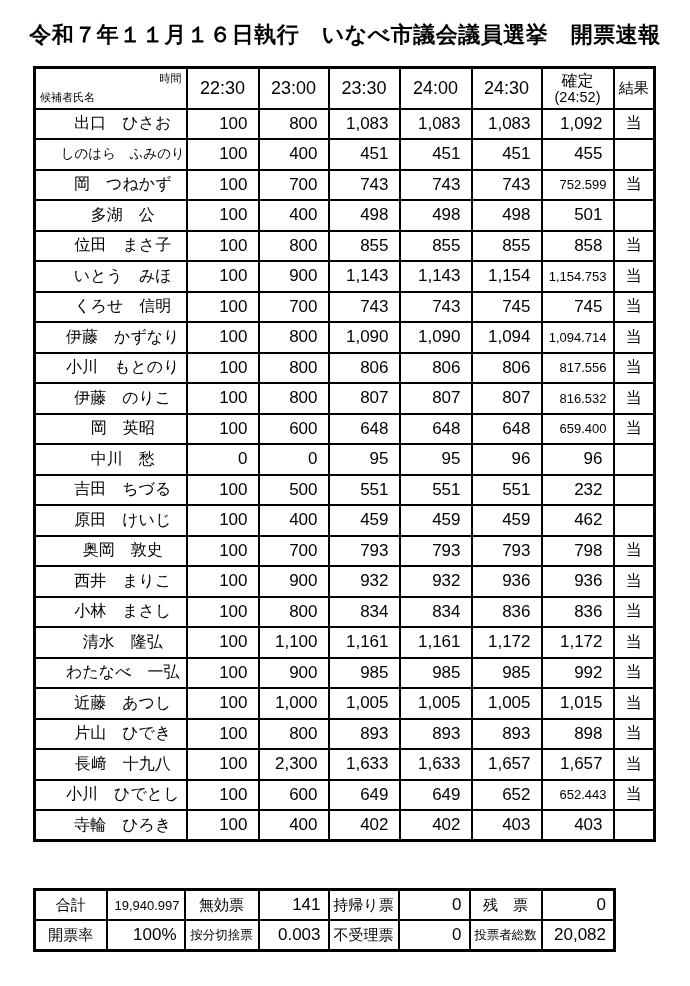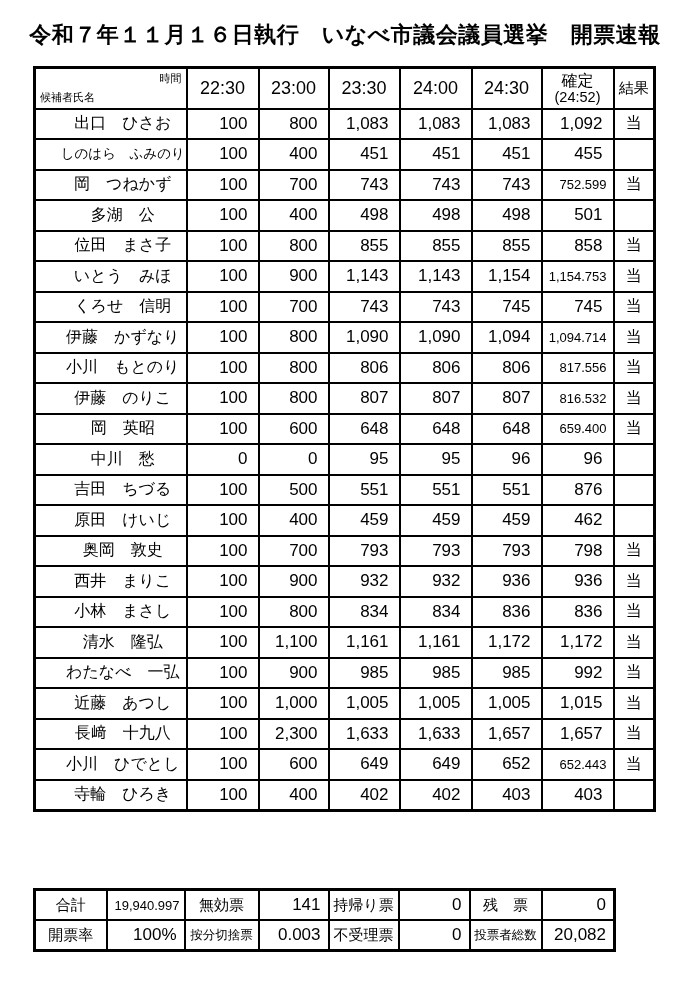--- a/index.html
+++ b/index.html
@@ -201,21 +201,21 @@
           <td class="num">96</td>
           <td class="res"></td>
         </tr>
         <tr>
           <td class="name">吉田　ちづる</td>
           <td class="num">100</td>
           <td class="num">500</td>
           <td class="num">551</td>
           <td class="num">551</td>
           <td class="num">551</td>
-          <td class="num">876</td>
+          <td class="num">232</td>
           <td class="res"></td>
         </tr>
         <tr>
           <td class="name">原田　けいじ</td>
           <td class="num">100</td>
           <td class="num">400</td>
           <td class="num">459</td>
           <td class="num">459</td>
           <td class="num">459</td>
           <td class="num">462</td>
@@ -272,20 +272,30 @@
           <td class="res">当</td>
         </tr>
         <tr>
           <td class="name">近藤　あつし</td>
           <td class="num">100</td>
           <td class="num">1,000</td>
           <td class="num">1,005</td>
           <td class="num">1,005</td>
           <td class="num">1,005</td>
           <td class="num">1,015</td>
+          <td class="res">当</td>
+        </tr>
+        <tr>
+          <td class="name">片山　ひでき</td>
+          <td class="num">100</td>
+          <td class="num">800</td>
+          <td class="num">893</td>
+          <td class="num">893</td>
+          <td class="num">893</td>
+          <td class="num">898</td>
           <td class="res">当</td>
         </tr>
         <tr>
           <td class="name">長﨑　十九八</td>
           <td class="num">100</td>
           <td class="num">2,300</td>
           <td class="num">1,633</td>
           <td class="num">1,633</td>
           <td class="num">1,657</td>
           <td class="num">1,657</td>

